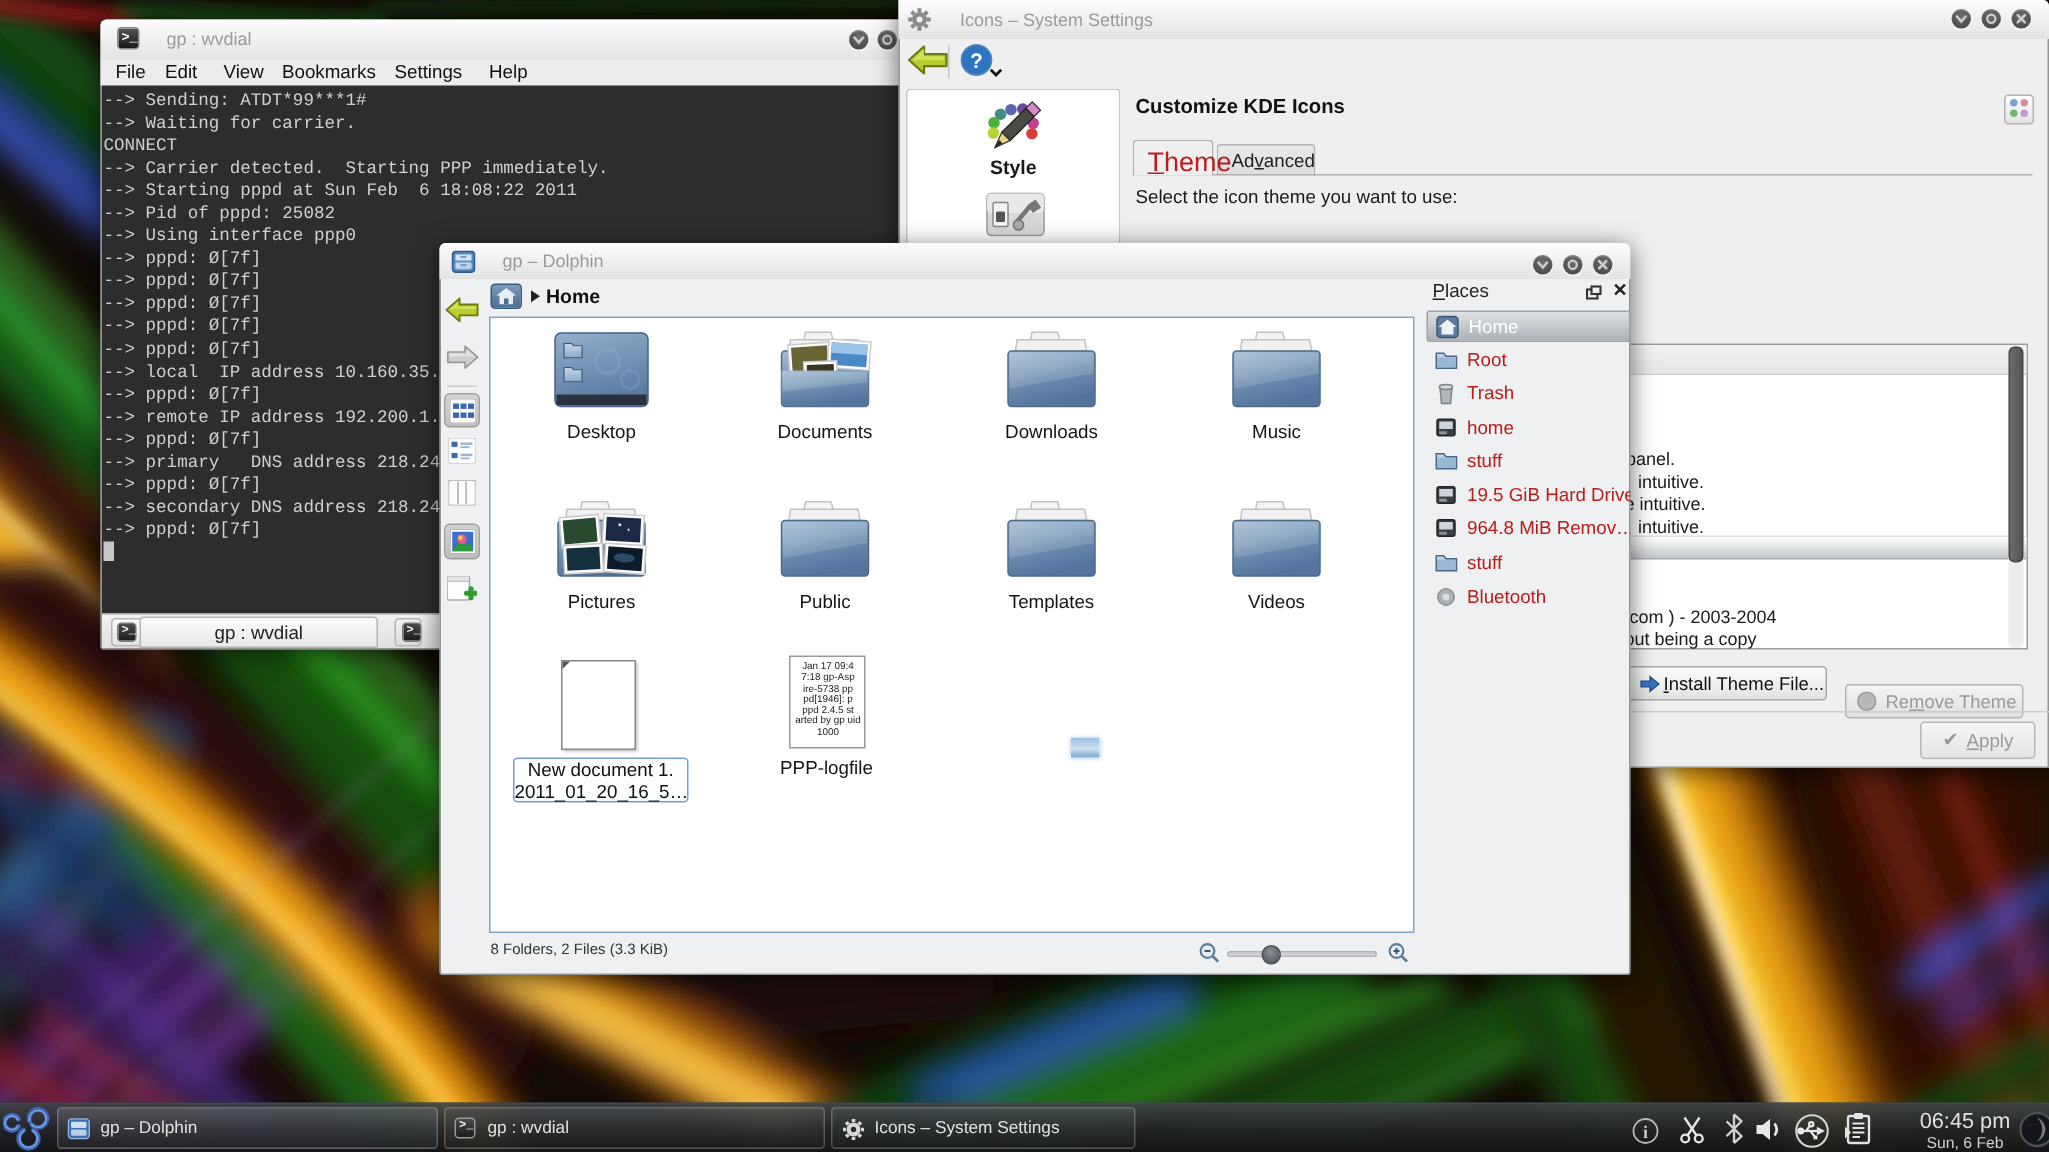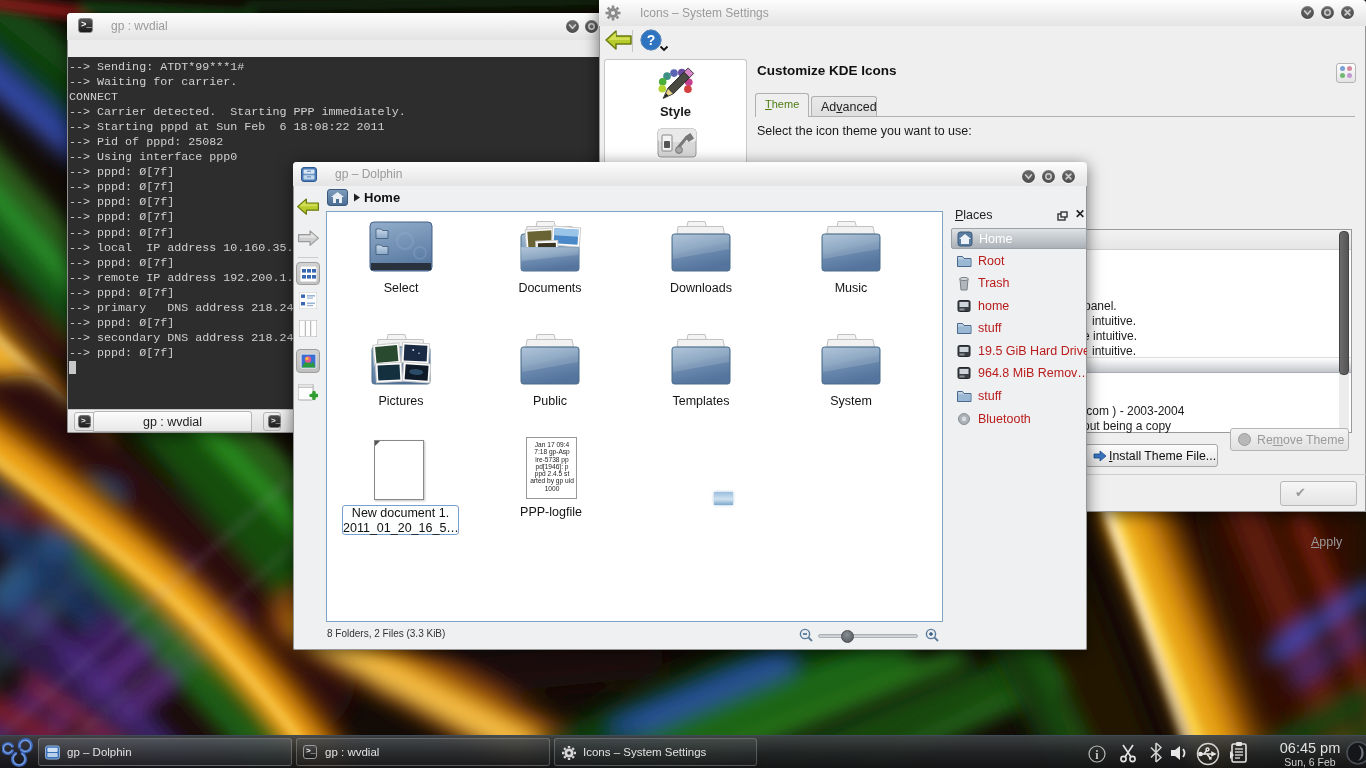--- a/index.html
+++ b/index.html
@@ -209,20 +209,28 @@
   <div class="wbtn" style="left:499px;top:7px;">
       <svg width="13" height="13" viewBox="0 0 13 13" style="position:absolute;left:0;top:0">
         <path d="M3.6,5 L6.5,8.3 L9.4,5" stroke="#cccccc" stroke-width="1.7" fill="none" stroke-linecap="round"></path>
       </svg>
     </div>
   <div class="wbtn" style="left:518px;top:7px;">
       <svg width="13" height="13" viewBox="0 0 13 13" style="position:absolute;left:0;top:0">
         <circle cx="6.5" cy="6.5" r="2.7" stroke="#cccccc" stroke-width="1.5" fill="none"></circle>
       </svg>
     </div>
+  <div id="termmenu">
+    <span style="left:10px;">File</span>
+      <span style="left:43px;">Edit</span>
+      <span style="left:82px;">View</span>
+      <span style="left:121px;">Bookmarks</span>
+      <span style="left:196px;">Settings</span>
+      <span style="left:259px;">Help</span>
+  </div>
   <div id="termbody">--&gt; Sending: ATDT*99***1#
 --&gt; Waiting for carrier.
 CONNECT
 --&gt; Carrier detected.  Starting PPP immediately.
 --&gt; Starting pppd at Sun Feb  6 18:08:22 2011
 --&gt; Pid of pppd: 25082
 --&gt; Using interface ppp0
 --&gt; pppd: Ø[7f]
 --&gt; pppd: Ø[7f]
 --&gt; pppd: Ø[7f]
@@ -335,21 +343,21 @@
   <div class="abs" style="left:158px;top:63px;font-size:13.5px;font-weight:bold;color:#111;">Customize KDE Icons</div>
   
   <div class="abs" style="left:737px;top:63px;width:20px;height:20px;background:linear-gradient(#fefefe,#e3e3e3);border:1px solid #b4b4b4;border-radius:3px;">
     <span style="position:absolute;left:3px;top:2px;width:5px;height:5px;border-radius:50%;background:#7aa0d4;"></span>
     <span style="position:absolute;left:10px;top:2px;width:5px;height:5px;border-radius:50%;background:#d48aa0;"></span>
     <span style="position:absolute;left:3px;top:9px;width:5px;height:5px;border-radius:50%;background:#70b870;"></span>
     <span style="position:absolute;left:10px;top:9px;width:5px;height:5px;border-radius:50%;background:#c498d4;"></span>
   </div>
   
   <div class="abs" style="left:156px;top:93px;width:54px;height:24px;background:#efeff0;border:1px solid #b0b0b0;border-bottom:none;border-radius:3px 3px 0 0;z-index:2;">
-    <span style="position:absolute;left:9px;top:4px;font-size:11px;color:#4d7c0f;"><u>T</u>heme</span>
+    <span style="position:absolute;left:9px;top:4px;font-size:18px;color:#b91c1c;"><u>T</u>heme</span>
   </div>
   <div class="abs" style="left:212px;top:96px;width:66px;height:21px;background:linear-gradient(#e9e9ea,#dededf);border:1px solid #b0b0b0;border-bottom:none;border-radius:3px 3px 0 0;">
     <span style="position:absolute;left:9px;top:3px;font-size:12.5px;color:#222;">Ad<u>v</u>anced</span>
   </div>
   <div class="abs" style="left:156px;top:116px;width:600px;height:1px;background:#b0b0b0;"></div>
   <div class="abs" style="left:158px;top:124px;font-size:12.5px;color:#1a1a1a;">Select the icon theme you want to use:</div>
   
   <div class="abs" style="left:158px;top:229px;width:595px;height:204px;border:1px solid #9a9a9a;background:#fff;">
     <div style="position:absolute;left:0;top:0;width:100%;height:20px;background:linear-gradient(#f2f2f2,#e6e6e6);border-bottom:1px solid #cfcfcf;"></div>
 
@@ -366,28 +374,28 @@
     <div style="position:absolute;right:2px;top:1px;width:10px;height:201px;background:#ececec;border-radius:4px;"></div>
     <div style="position:absolute;right:2px;top:1px;width:10px;height:144px;background:linear-gradient(90deg,#6b6b6b,#555);border:1px solid #444;border-radius:4px;"></div>
   </div>
   
   <div class="abs" style="left:486px;top:444px;width:133px;height:23px;background:linear-gradient(#fdfdfd,#e2e2e2);border:1px solid #a8a8a8;border-radius:3px;">
     <svg style="position:absolute;left:7px;top:5px;" width="14" height="12" viewBox="0 0 14 12">
         <path d="M1,4 L7,4 L7,1 L13,6 L7,11 L7,8 L1,8 Z" fill="#3874c0" stroke="#1c4a8a" stroke-width=".8"></path>
       </svg>
     <span style="position:absolute;left:23px;top:4px;font-size:12.3px;color:#111;white-space:nowrap;"><u>I</u>nstall Theme File...</span>
   </div>
-  <div class="abs" style="left:631px;top:428px;width:119px;height:23px;background:linear-gradient(#f4f4f4,#e0e0e0);border:1px solid #b4b4b4;border-radius:3px;">
+  <div class="abs" style="left:631px;top:456px;width:119px;height:23px;background:linear-gradient(#f4f4f4,#e0e0e0);border:1px solid #b4b4b4;border-radius:3px;">
     <span style="position:absolute;left:7px;top:4px;width:13px;height:13px;border-radius:50%;background:#b8b8b8;border:1px solid #9a9a9a;"></span>
     <span style="position:absolute;left:26px;top:4px;font-size:12.3px;color:#9a9a9a;white-space:nowrap;">Re<u>m</u>ove Theme</span>
   </div>
   <div class="abs" style="left:0px;top:474px;width:767px;height:1px;background:#cdcdcd;"></div>
   <div class="abs" style="left:681px;top:481px;width:77px;height:25px;background:linear-gradient(#f6f6f6,#e4e4e4);border:1px solid #b8b8b8;border-radius:3px;">
     <span style="position:absolute;left:14px;top:3px;font-size:13px;color:#9a9a9a;">✔</span>
-    <span style="position:absolute;left:30px;top:5px;font-size:12.5px;color:#9a9a9a;margin-top:48px;"><u>A</u>pply</span>
+    <span style="position:absolute;left:30px;top:5px;font-size:12.5px;color:#9a9a9a;"><u>A</u>pply</span>
   </div>
 </div>
 
 <div class="win" id="dolph">
   <div class="titlebar" style="height:24px;"></div>
 
   <svg class="abs" style="left:8px;top:5px;" width="16" height="15" viewBox="0 0 16 15">
     <rect x="0.5" y="0.5" width="15" height="14" rx="2.5" fill="#4e7cba" stroke="#2e5a92"></rect>
     <rect x="2.5" y="2.5" width="11" height="4.4" rx="1" fill="#d8e6f4" stroke="#8ab0d6" stroke-width=".7"></rect>
     <rect x="2.5" y="8" width="11" height="4.4" rx="1" fill="#c2d6ec" stroke="#8ab0d6" stroke-width=".7"></rect>
@@ -488,21 +496,21 @@
   <div class="abs" style="left:33px;top:49px;width:617px;height:411px;background:#fff;border:1px solid #7fa3c4;">
 
     <svg class="abs" style="left:42px;top:9px" width="64" height="52" viewBox="0 0 64 52">
       <rect x="1" y="1" width="62" height="49" rx="4" fill="url(#dsk)" stroke="#44608a"></rect>
       <circle cx="36" cy="20" r="8" fill="none" stroke="#93b0d0" stroke-width="2.4" opacity=".3"></circle>
       <circle cx="51" cy="32" r="6" fill="none" stroke="#93b0d0" stroke-width="2" opacity=".28"></circle>
       <rect x="2" y="42" width="60" height="7" fill="#22282e" opacity=".88"></rect>
       <path d="M7,8 h5 l1.5,1.5 h5.5 v8 h-12 z" fill="url(#mfold)" stroke="#3c5878" stroke-width=".8"></path>
       <path d="M7,24 h5 l1.5,1.5 h5.5 v8 h-12 z" fill="url(#mfold)" stroke="#3c5878" stroke-width=".8"></path>
     </svg>
-    <div class="lbl" style="left:4px;top:69px;width:140px;">Select</div>
+    <div class="lbl" style="left:4px;top:69px;width:140px;">Desktop</div>
     <svg class="abs" style="left:191px;top:7px" width="64" height="55" viewBox="0 0 64 55">
       <path d="M19,2.5 h17 l1.5,5.5 h-19.5 z" fill="#f4f4f4" stroke="#c2c2c2"></path>
       <path d="M9,7.5 h45 l1.5,7.5 h-47.5 z" fill="#f1f1f1" stroke="#c2c2c2"></path>
       <rect x="3" y="15" width="58" height="37" rx="2.5" fill="url(#fold)" stroke="#4a6c88"></rect>
       <g transform="rotate(-4 22 22)">
           <rect x="8" y="10" width="28" height="21" fill="#fff" stroke="#ccc"></rect>
           <rect x="10" y="12" width="24" height="17" fill="#6a6434"></rect>
         </g>
       <g transform="rotate(4 48 18)">
           <rect x="34" y="8" width="28" height="19" fill="#fff" stroke="#ccc"></rect>
@@ -555,34 +563,34 @@
         <use href="#foldfull"></use>
       </svg>
     <div class="lbl" style="left:153px;top:182px;width:140px;">Public</div>
     <svg class="abs" style="left:342px;top:120px" width="64" height="55" viewBox="0 0 64 55">
         <use href="#foldfull"></use>
       </svg>
     <div class="lbl" style="left:304px;top:182px;width:140px;">Templates</div>
     <svg class="abs" style="left:492px;top:120px" width="64" height="55" viewBox="0 0 64 55">
         <use href="#foldfull"></use>
       </svg>
-    <div class="lbl" style="left:454px;top:182px;width:140px;">System</div>
+    <div class="lbl" style="left:454px;top:182px;width:140px;">Videos</div>
 
     <div class="abs" style="left:47px;top:228px;width:50px;height:60px;background:#fff;border:1px solid #888;box-shadow:1px 1px 2px rgba(0,0,0,.25);">
       <span style="position:absolute;left:0;top:0;border-left:5px solid #555;border-bottom:5px solid transparent;"></span>
     </div>
     <div class="abs" style="left:15px;top:293px;width:117px;height:30px;background:#fdfefe;border:1px solid #78a0cc;border-radius:3px;font-size:12.5px;color:#111;text-align:center;line-height:15px;">New document 1.<br>2011_01_20_16_5…</div>
 
     <div class="abs" style="left:199px;top:225px;width:51px;height:62px;background:#fff;border:1px solid #999;font-family:'Liberation Sans',sans-serif;font-size:6.6px;color:#222;padding:3px 2px 0 3px;line-height:7.3px;overflow:hidden;text-align:center;">Jan 17 09:4 7:18 gp-Asp ire-5738 pp pd[1946]: p ppd 2.4.5 st arted by gp uid 1000</div>
     <div class="lbl" style="left:154px;top:293px;width:140px;">PPP-logfile</div>
 
     <div class="abs" style="left:387px;top:280px;width:19px;height:13px;background:linear-gradient(#9abede,#cfe2f0 55%,#7aa8cc);box-shadow:0 0 3px rgba(160,190,220,.9);"></div>
   </div>
 
-  <div class="abs" style="left:657px;top:44px;width:137px;height:462px;text-align:center;">
+  <div class="abs" style="left:657px;top:23px;width:137px;height:462px;text-align:center;">
     <span style="position:absolute;left:5px;top:2px;font-size:12.5px;color:#222;"><u>P</u>laces</span>
     <svg style="position:absolute;left:107px;top:5px;" width="11" height="10" viewBox="0 0 11 10">
         <rect x="1" y="3" width="7" height="6" fill="none" stroke="#333" stroke-width="1.4"></rect>
         <rect x="4" y="1" width="6" height="5" fill="#eff0f1" stroke="#333" stroke-width="1.4"></rect>
       </svg>
     <span style="position:absolute;left:125px;top:1px;font-size:12px;font-weight:bold;color:#222;">✕</span>
 
     <div class="prow psel" style="top:22px;">
         <svg viewBox="0 0 16 16" class="pic">
           <rect x="1" y="1" width="14" height="14" rx="2.5" fill="#5a7ca0" stroke="#3a5878"></rect>

